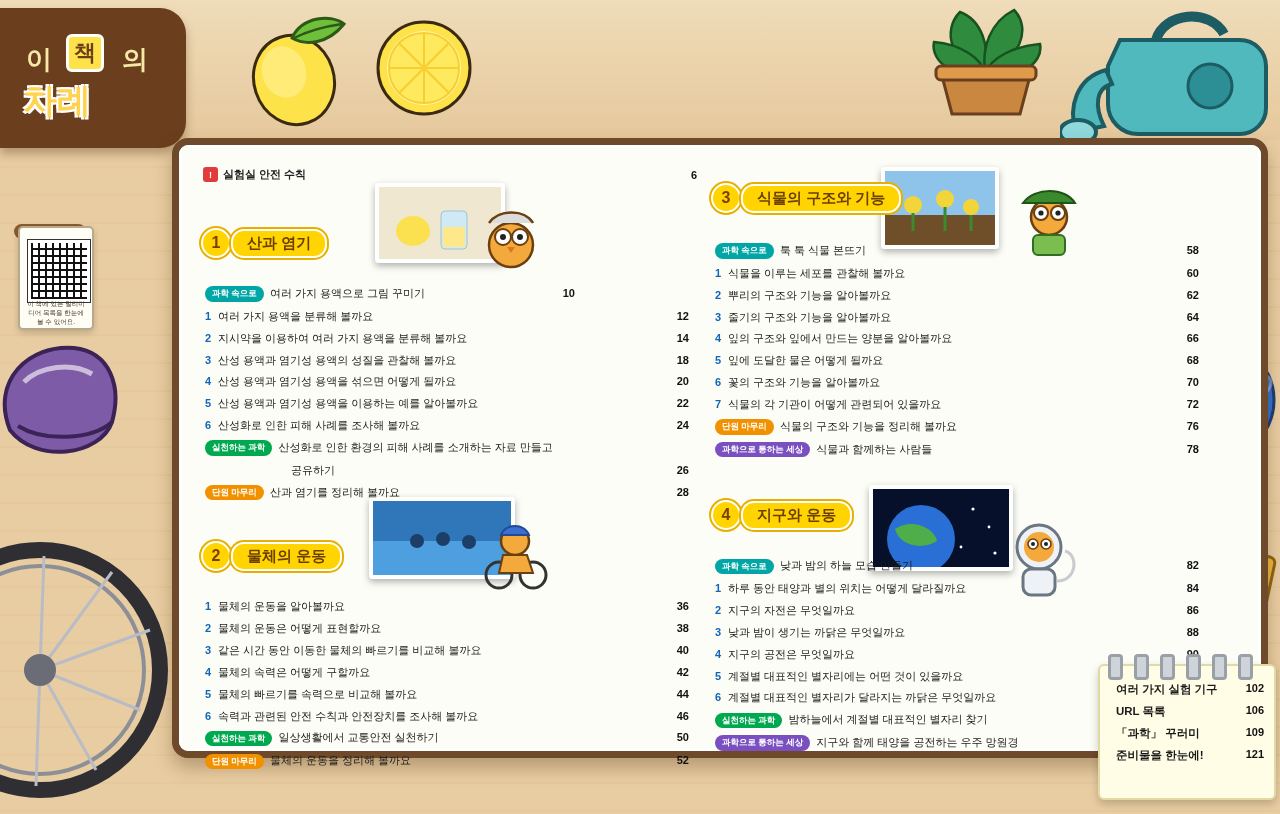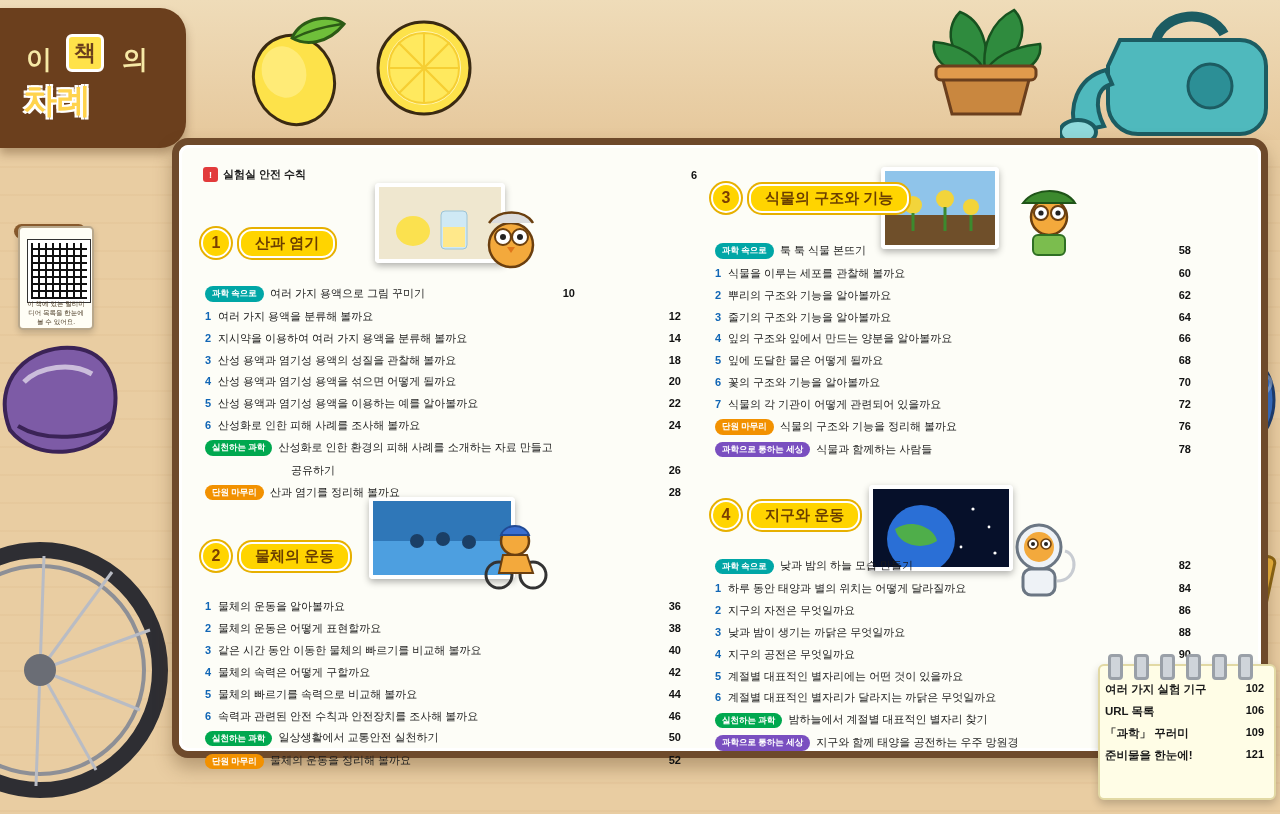--- a/index.html
+++ b/index.html
@@ -59,39 +59,39 @@
   .helmet{left:0px;top:330px;width:120px;height:160px;}
   .wheel{left:0px;top:520px;width:190px;height:290px;}
   .earth{left:1152px;top:330px;width:128px;height:140px;}
   .tele{left:1140px;top:470px;width:140px;height:230px;}
 
   
   .note{position:absolute;left:1098px;top:664px;width:174px;height:132px;background:#fffde6;
      border:2px solid #e2d9a4;border-radius:6px;box-shadow:0 4px 8px rgba(0,0,0,.2);}
   .note .rings{position:absolute;top:-12px;left:8px;width:158px;height:18px;}
   .note .ring{position:absolute;top:0;width:9px;height:20px;border:3px solid #9aa0a8;border-radius:4px;background:#cfd4da;}
-  .note ul{list-style:none;margin:0;padding:16px 10px 0 5px;}
+  .note ul{list-style:none;margin:0;padding:16px 10px 0 16px;}
   .note li{display:flex;justify-content:space-between;font-size:11.5px;color:#1a1a1a;font-weight:bold;margin-bottom:7px;}
   .note li .pg{color:#111;}
 
   
   .safety-row{display:flex;align-items:center;font-size:11px;font-weight:bold;color:#222;margin:4px 0 10px 6px;}
   .safety-ico{width:15px;height:15px;border-radius:3px;background:#e23b3b;color:#fff;font-size:9px;
      display:flex;align-items:center;justify-content:center;margin-right:5px;}
   .dotfill{flex:1;}
   .pg{width:34px;text-align:right;font-size:11px;font-weight:bold;color:#111;}
 
   .unit-head{display:flex;align-items:center;margin:2px 0 8px 4px;}
   .unit-num{width:26px;height:26px;border-radius:50%;background:#ffd400;border:2.5px solid #fff;
      box-shadow:0 0 0 2px #e7b000;color:#7b3f00;font-weight:bold;font-size:16px;
      display:flex;align-items:center;justify-content:center;}
-  .unit-title{margin-left:8px;background:#ffd400;border:2.5px solid #fff;box-shadow:0 0 0 2px #e7b000;
+  .unit-title{background:#ffd400;border:2.5px solid #fff;box-shadow:0 0 0 2px #e7b000;
      border-radius:13px;padding:3px 14px;font-size:15px;font-weight:bold;color:#6b3f00;}
 
-  .row{display:flex;align-items:flex-start;font-size:11px;color:#1b1b1b;margin:0 16px 7px 8px;line-height:1.35;}
+  .row{display:flex;align-items:flex-start;font-size:11px;color:#1b1b1b;margin:0 8px 7px 8px;line-height:1.35;}
   .row .idx{width:13px;color:#1166b5;font-weight:bold;}
   .row .txt{flex:1;padding-right:6px;}
   .tagrow .txt{flex:1;}
   .tag{display:inline-block;border-radius:9px;padding:2px 7px;font-size:8.5px;font-weight:bold;color:#fff;margin-right:6px;
      white-space:nowrap;vertical-align:middle;}
   .tag-sci{background:#00a6a6;}
   .tag-prac{background:#00a84f;}
   .tag-wrap{background:#f29100;}
   .tag-world{background:#7a4fc0;}
   .sub2{margin-left:86px;}

